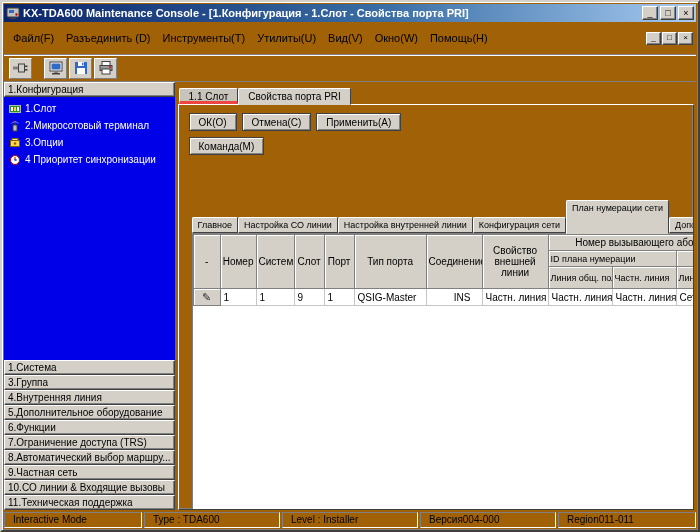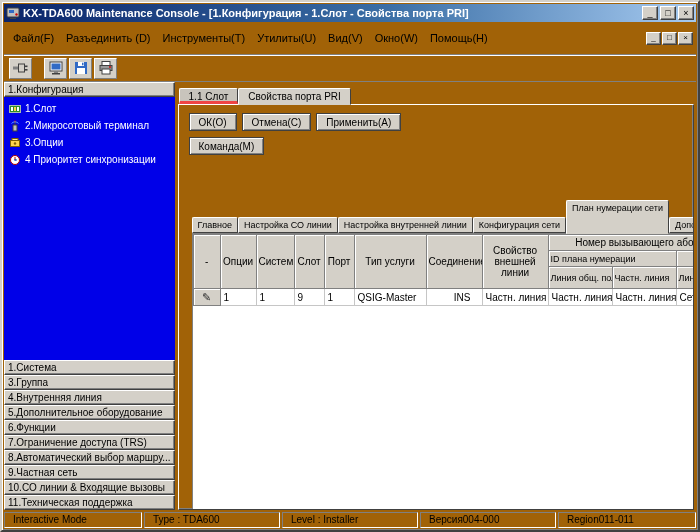--- a/index.html
+++ b/index.html
@@ -231,25 +231,25 @@
                 <col style="width:72px">
                 <col style="width:56px">
                 <col style="width:66px">
               <col style="width:64px">
                 <col style="width:64px">
                 <col style="width:70px">
             </colgroup>
             <thead>
               <tr class="h1">
                 <th rowspan="3">-</th>
-                <th rowspan="3">Опции</th>
+                <th rowspan="3">Номер</th>
                 <th rowspan="3">Систем</th>
                 <th rowspan="3">Слот</th>
                 <th rowspan="3">Порт</th>
-                <th rowspan="3">Тип услуги</th>
+                <th rowspan="3">Тип порта</th>
                 <th rowspan="3">Соединение</th>
                 <th rowspan="3" class="wrap">Свойство внешней линии</th>
                 <th colspan="3" class="group">Номер вызывающего або</th>
               </tr>
               <tr class="h2">
                 <th colspan="2" class="leaf">ID плана нумерации</th>
                 <th></th>
               </tr>
               <tr class="h3">
                 <th class="leaf">Линия общ. польз.</th>

